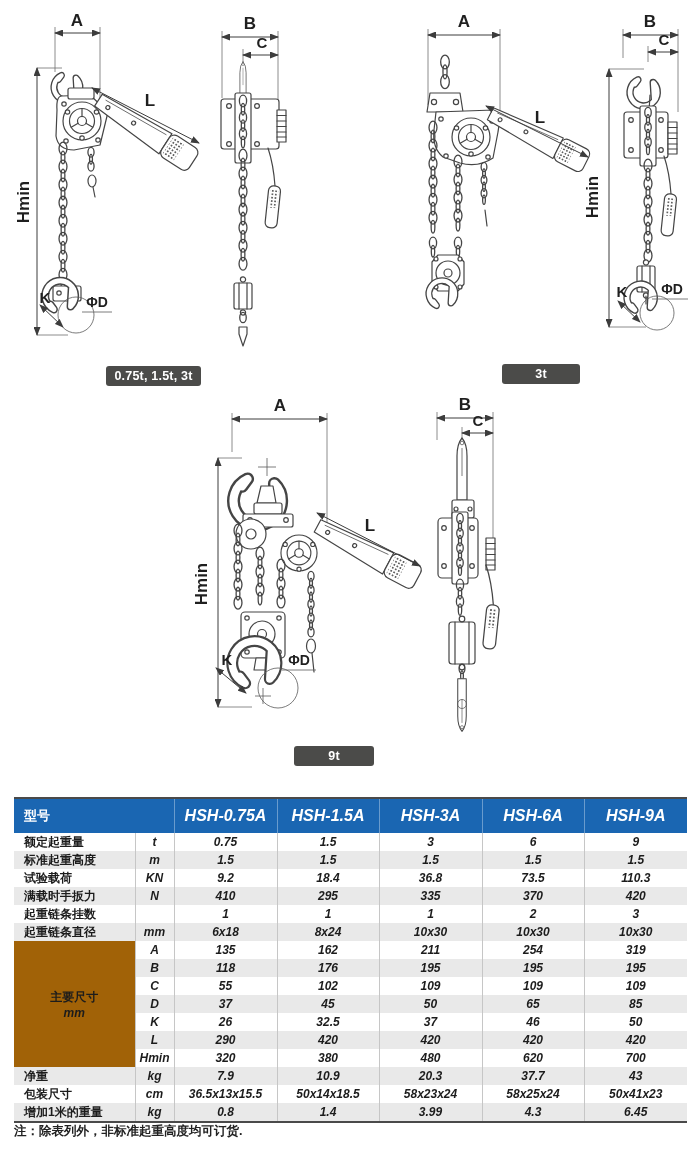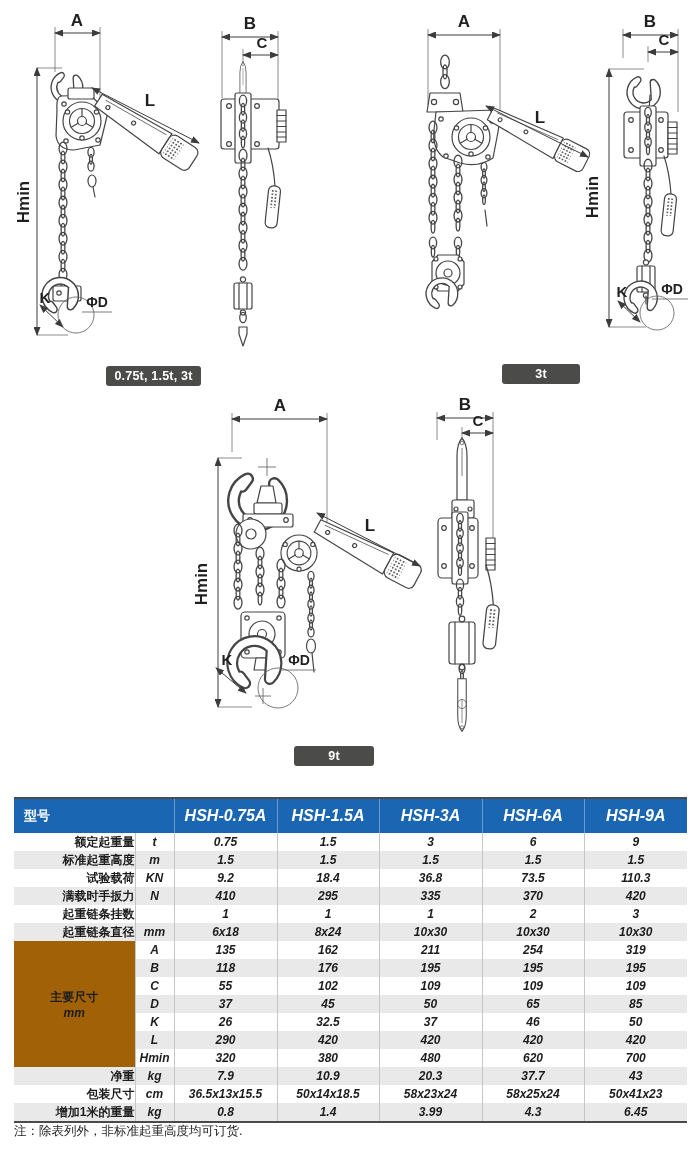--- a/index.html
+++ b/index.html
@@ -24,27 +24,27 @@
   
   table.spec{position:absolute;left:14px;top:797px;width:673px;border-collapse:collapse;
     table-layout:fixed;font-size:12px;color:#1c1c1c;
     border-top:2px solid #4a4a4a;border-bottom:2px solid #4a4a4a;}
   table.spec th{background:#1a66b2;color:#fff;height:32px;font-weight:bold;
     font-style:italic;font-size:16px;border-left:1px solid rgba(255,255,255,0.35);}
   table.spec th.h-model{text-align:left;padding-left:10px;font-style:normal;
     font-size:13px;border-left:none;}
   table.spec tbody td{height:18px;text-align:center;font-style:italic;font-weight:bold;
     border-left:1px solid #c6c6c6;padding:0;}
-  table.spec tbody td.lbl{text-align:right;padding-left:10px;font-style:normal;
+  table.spec tbody td.lbl{text-align:left;padding-left:10px;font-style:normal;
     border-left:none;font-size:12px;}
   table.spec tbody tr:nth-child(even){background:#e9e9e9;}
   table.spec td.merged{background:#a16207;text-align:center;font-style:normal;
     border-left:none;vertical-align:middle;}
   table.spec td.merged .u{font-style:italic;font-weight:bold;}
-  .note{position:absolute;left:14px;top:1123px;font-size:12.5px;font-weight:normal;color:#222;}
+  .note{position:absolute;left:14px;top:1123px;font-size:12.5px;font-weight:bold;color:#222;}
 </style>
 </head>
 <body>
 
 <div class="drawings">
 <svg width="700" height="795" viewBox="0 0 700 795">
   <defs>
     <marker id="arr" markerWidth="9" markerHeight="7" refX="8" refY="3.5" orient="auto-start-reverse">
       <path d="M0,0 L9,3.5 L0,7 Z" fill="#3c3c3c"></path>
     </marker>

